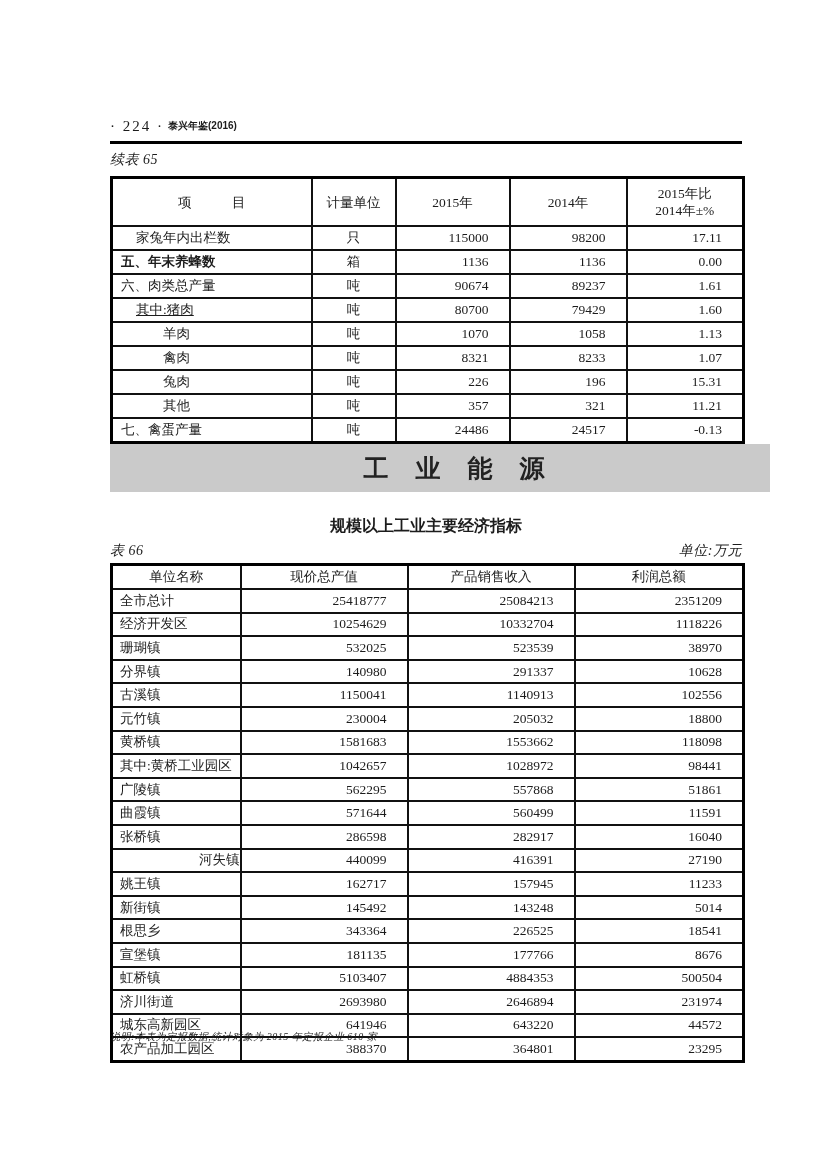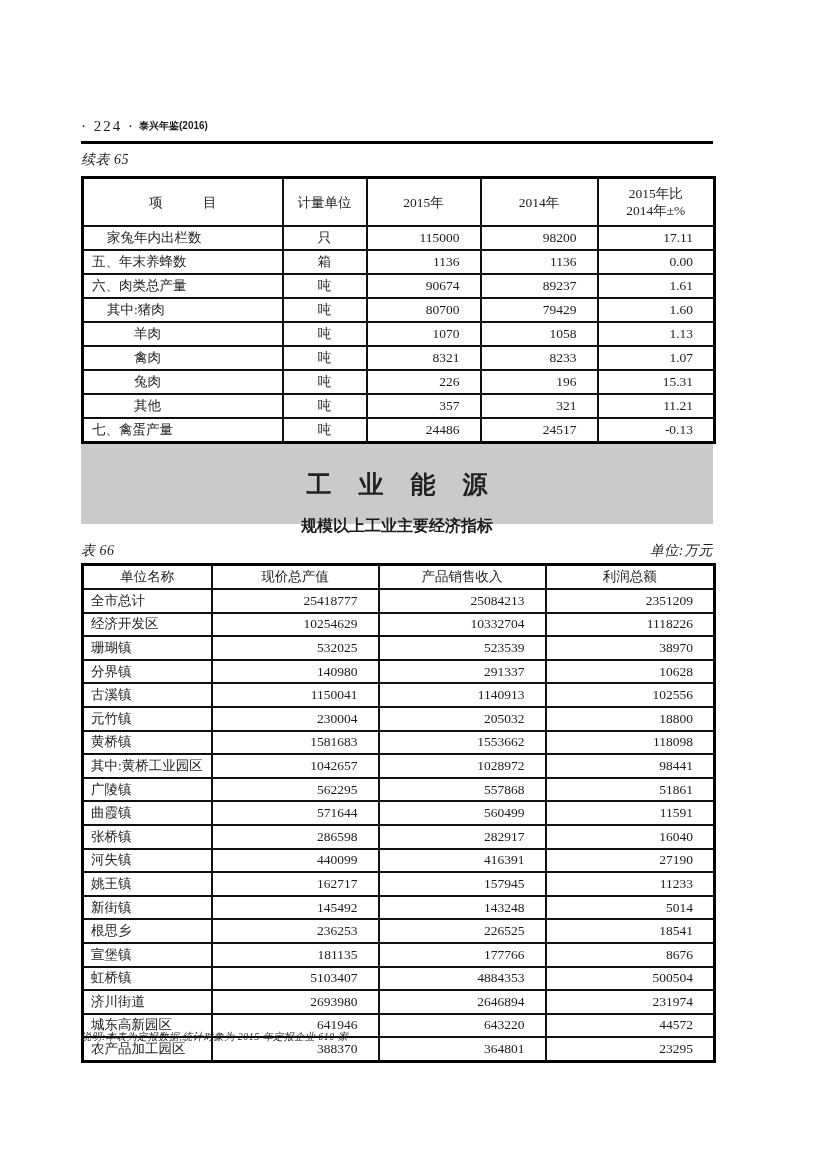--- a/index.html
+++ b/index.html
@@ -1,19 +1,19 @@
 <!DOCTYPE html>
 <html><head>
 <meta charset="utf-8">
 <style>
   html,body{margin:0;padding:0;background:#ffffff;}
   #page{position:relative;width:826px;height:1169px;background:#ffffff;overflow:hidden;
         font-family:"Liberation Serif","DejaVu Serif",serif;color:#1c1c1c;}
   .abs{position:absolute;}
-  .content-left{left:81px;width:632px;}
+  .content-left{left:110px;width:632px;}
 
   
   #running-head{top:115px;height:22px;font-size:15px;display:flex;align-items:center;}
   #running-head .pg-marker{font-family:"Liberation Serif","DejaVu Serif",serif;letter-spacing:2px;}
   #running-head .book-title{font-family:"Liberation Sans","DejaVu Sans",sans-serif;font-weight:bold;margin-left:4px;font-size:10px;}
   #head-rule{top:141px;height:3px;background:#000;}
 
   
   .kai{font-style:italic;font-size:14px;letter-spacing:0.5px;}
   #t65-caption{top:151px;}
@@ -28,21 +28,21 @@
   #table65 td{height:22px;}
   #table66{top:563px;}
   #table66 th{height:22px;}
   #table66 td{height:21.6px;}
   .cell-item{text-align:left;}
   .cell-center{text-align:center;}
   .cell-num{text-align:right;padding-right:20px !important;}
   #table66 .cell-item{padding-left:7px !important;}
 
   
-  #section-banner{top:444px;height:80px;background:#cacaca;display:flex;align-items:center;justify-content:center;}
+  #section-banner{top:444px;height:48px;background:#cacaca;display:flex;align-items:center;justify-content:center;padding-left:28px;}
   #section-banner .banner-text{font-family:"Liberation Sans","DejaVu Sans",sans-serif;font-weight:600;
       font-size:25px;color:#222;letter-spacing:10px;text-indent:10px;}
 
   #t66-title{top:516px;text-align:center;font-family:"Liberation Sans","DejaVu Sans",sans-serif;
       font-weight:bold;font-size:16px;}
   #t66-meta{top:541px;height:20px;display:flex;justify-content:space-between;align-items:center;}
   #footnote{top:1030px;font-size:10px;}
 </style>
 </head>
 <body>
@@ -77,35 +77,35 @@
     </thead>
     <tbody>
         <tr>
           <td class="cell-item" style="padding-left: 23px;">家兔年内出栏数</td>
           <td class="cell-center">只</td>
           <td class="cell-num">115000</td>
           <td class="cell-num">98200</td>
           <td class="cell-num">17.11</td>
         </tr>
         <tr>
-          <td class="cell-item" style="padding-left: 8px;">五、年末养蜂数</td>
+          <td class="cell-item" style="padding-left: 8px; font-weight: bold;">五、年末养蜂数</td>
           <td class="cell-center">箱</td>
           <td class="cell-num">1136</td>
           <td class="cell-num">1136</td>
           <td class="cell-num">0.00</td>
         </tr>
         <tr>
           <td class="cell-item" style="padding-left: 8px;">六、肉类总产量</td>
           <td class="cell-center">吨</td>
           <td class="cell-num">90674</td>
           <td class="cell-num">89237</td>
           <td class="cell-num">1.61</td>
         </tr>
         <tr>
-          <td class="cell-item" style="padding-left: 23px;">其中:猪肉</td>
+          <td class="cell-item" style="padding-left: 23px; text-decoration: underline;">其中:猪肉</td>
           <td class="cell-center">吨</td>
           <td class="cell-num">80700</td>
           <td class="cell-num">79429</td>
           <td class="cell-num">1.60</td>
         </tr>
         <tr>
           <td class="cell-item" style="padding-left: 50px;">羊肉</td>
           <td class="cell-center">吨</td>
           <td class="cell-num">1070</td>
           <td class="cell-num">1058</td>
@@ -229,40 +229,40 @@
           <td class="cell-num">560499</td>
           <td class="cell-num">11591</td>
         </tr>
         <tr>
           <td class="cell-item" style="padding-left: 8px;">张桥镇</td>
           <td class="cell-num">286598</td>
           <td class="cell-num">282917</td>
           <td class="cell-num">16040</td>
         </tr>
         <tr>
-          <td class="cell-item" style="padding-left: 8px;">河失镇</td>
+          <td class="cell-item" style="padding-left: 8px; text-align: right;">河失镇</td>
           <td class="cell-num">440099</td>
           <td class="cell-num">416391</td>
           <td class="cell-num">27190</td>
         </tr>
         <tr>
           <td class="cell-item" style="padding-left: 8px;">姚王镇</td>
           <td class="cell-num">162717</td>
           <td class="cell-num">157945</td>
           <td class="cell-num">11233</td>
         </tr>
         <tr>
           <td class="cell-item" style="padding-left: 8px;">新街镇</td>
           <td class="cell-num">145492</td>
           <td class="cell-num">143248</td>
           <td class="cell-num">5014</td>
         </tr>
         <tr>
           <td class="cell-item" style="padding-left: 8px;">根思乡</td>
-          <td class="cell-num">236253</td>
+          <td class="cell-num">343364</td>
           <td class="cell-num">226525</td>
           <td class="cell-num">18541</td>
         </tr>
         <tr>
           <td class="cell-item" style="padding-left: 8px;">宣堡镇</td>
           <td class="cell-num">181135</td>
           <td class="cell-num">177766</td>
           <td class="cell-num">8676</td>
         </tr>
         <tr>

